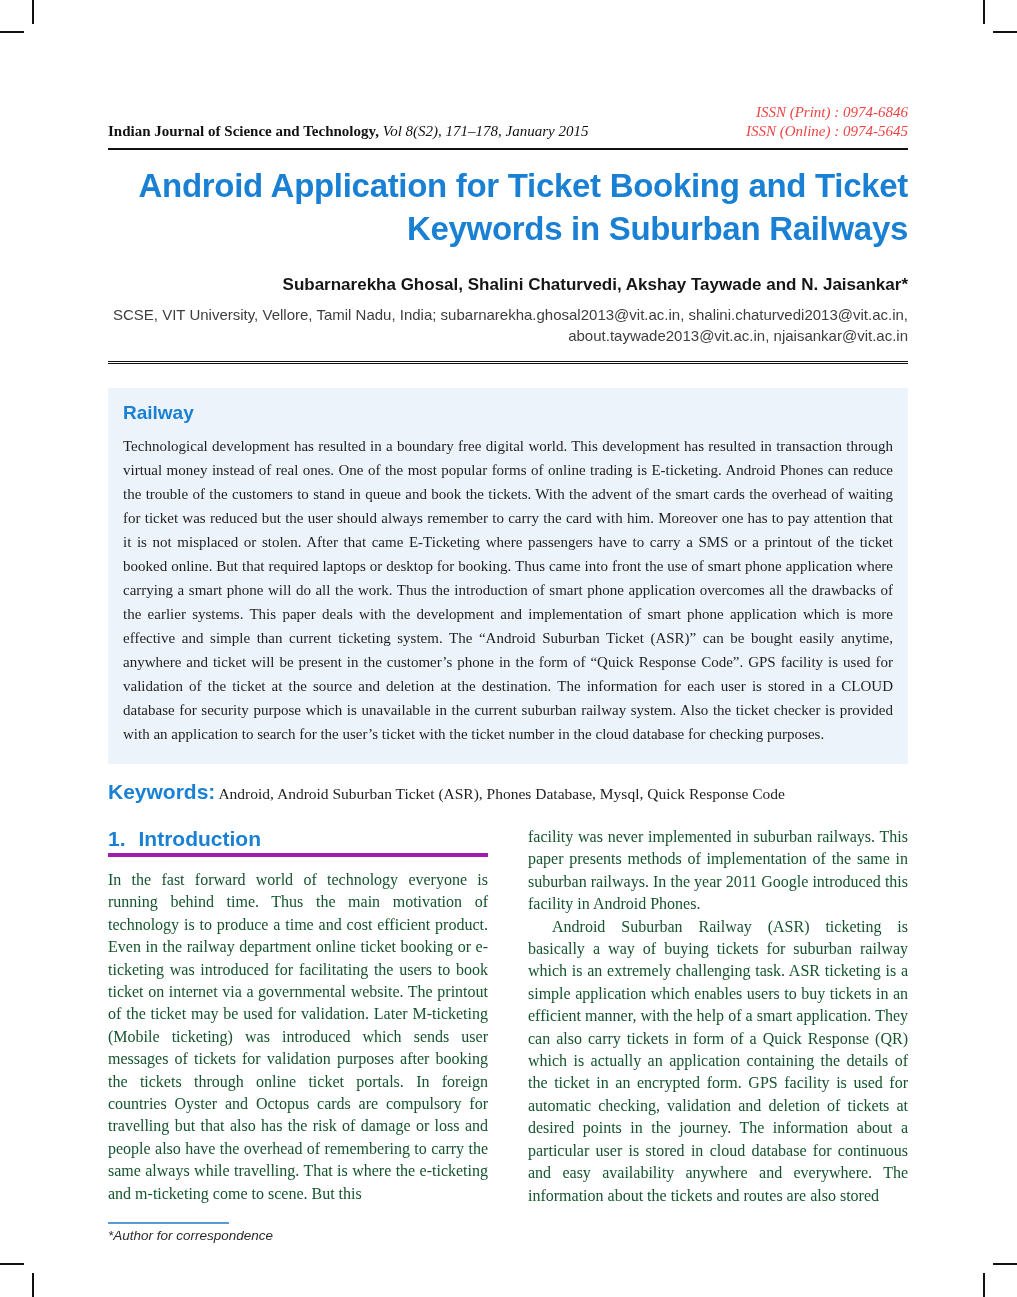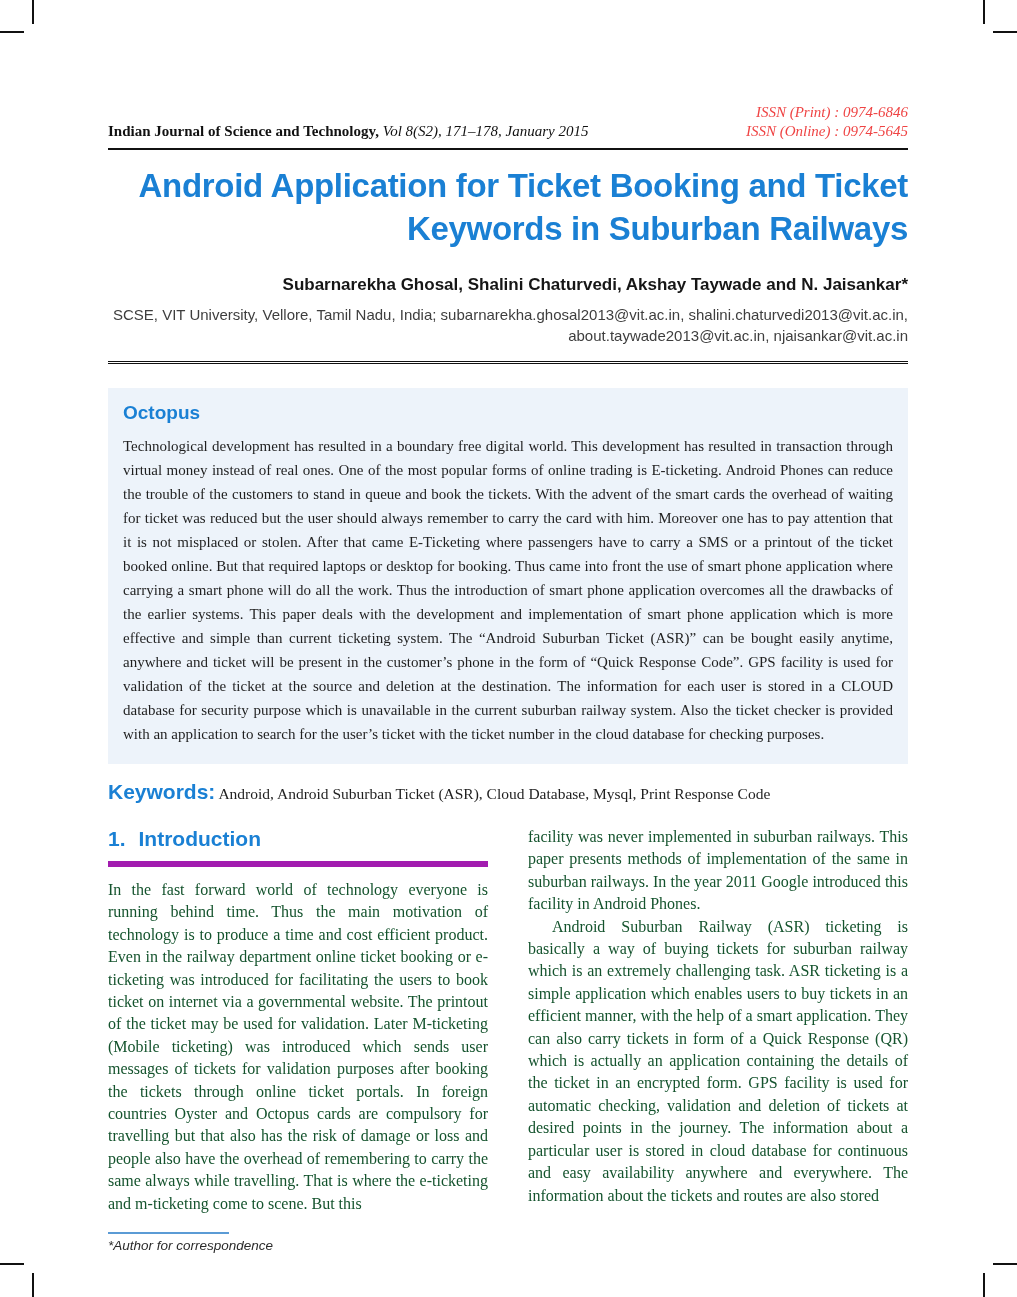--- a/index.html
+++ b/index.html
@@ -79,21 +79,21 @@
     font-family:"Liberation Sans", sans-serif;
     font-weight:bold;color:#1a80d4;font-size:21px;
   }
 
   
   .cols{display:flex;gap:40px;margin-top:22px;}
   .col{width:380px;}
   .sec-head{
     font-family:"Liberation Sans", sans-serif;
     font-weight:bold;font-size:21px;line-height:26px;color:#1a80d4;
-    padding-bottom:9px;border-bottom:6px solid #a21caf;
+    padding-bottom:1px;border-bottom:4px solid #a21caf;
   }
   .sec-head .sec-num{display:inline-block;margin-right:13px;}
   .bodytext{
     font-size:16px;line-height:22.4px;text-align:justify;color:#14532d;
     margin:0;
   }
   .col-left .bodytext{margin-top:12px;}
   .col-right .bodytext + .bodytext{text-indent:24px;}
 
   
@@ -138,26 +138,26 @@
     </div>
 
     <div class="authors">Subarnarekha Ghosal, Shalini Chaturvedi, Akshay Taywade and N. Jaisankar*</div>
     <div class="affil">
       <div>SCSE, VIT University, Vellore, Tamil Nadu, India; subarnarekha.ghosal2013@vit.ac.in, shalini.chaturvedi2013@vit.ac.in,</div>
       <div>about.taywade2013@vit.ac.in, njaisankar@vit.ac.in</div>
     </div>
     <hr class="rule2">
 
     <div class="abstract">
-      <h2>Octopus</h2>
+      <h2>Railway</h2>
       <p>Technological development has resulted in a boundary free digital world. This development has resulted in transaction through virtual money instead of real ones. One of the most popular forms of online trading is E-ticketing. Android Phones can reduce the trouble of the customers to stand in queue and book the tickets. With the advent of the smart cards the overhead of waiting for ticket was reduced but the user should always remember to carry the card with him. Moreover one has to pay attention that it is not misplaced or stolen. After that came E-Ticketing where passengers have to carry a SMS or a printout of the ticket booked online. But that required laptops or desktop for booking. Thus came into front the use of smart phone application where carrying a smart phone will do all the work. Thus the introduction of smart phone application overcomes all the drawbacks of the earlier systems. This paper deals with the development and implementation of smart phone application which is more effective and simple than current ticketing system. The “Android Suburban Ticket (ASR)” can be bought easily anytime, anywhere and ticket will be present in the customer’s phone in the form of “Quick Response Code”. GPS facility is used for validation of the ticket at the source and deletion at the destination. The information for each user is stored in a CLOUD database for security purpose which is unavailable in the current suburban railway system. Also the ticket checker is provided with an application to search for the user’s ticket with the ticket number in the cloud database for checking purposes.</p>
     </div>
 
     <div class="keywords">
-      <span class="kw-label">Keywords:</span><span> Android, Android Suburban Ticket (ASR), Cloud Database, Mysql, Print Response Code</span>
+      <span class="kw-label">Keywords:</span><span> Android, Android Suburban Ticket (ASR), Phones Database, Mysql, Quick Response Code</span>
     </div>
 
     <div class="cols">
 
       <div class="col col-left">
         <div class="sec-head">
           <span class="sec-num">1.</span><span>Introduction</span>
         </div>
         <p class="bodytext">In the fast forward world of technology everyone is running behind time. Thus the main motivation of technology is to produce a time and cost efficient product. Even in the railway department online ticket booking or e-ticketing was introduced for facilitating the users to book ticket on internet via a governmental website. The printout of the ticket may be used for validation. Later M-ticketing (Mobile ticketing) was introduced which sends user messages of tickets for validation purposes after booking the tickets through online ticket portals. In foreign countries Oyster and Octopus cards are compulsory for travelling but that also has the risk of damage or loss and people also have the overhead of remembering to carry the same always while travelling. That is where the e-ticketing and m-ticketing come to scene. But this</p>
         <div class="footnote">

